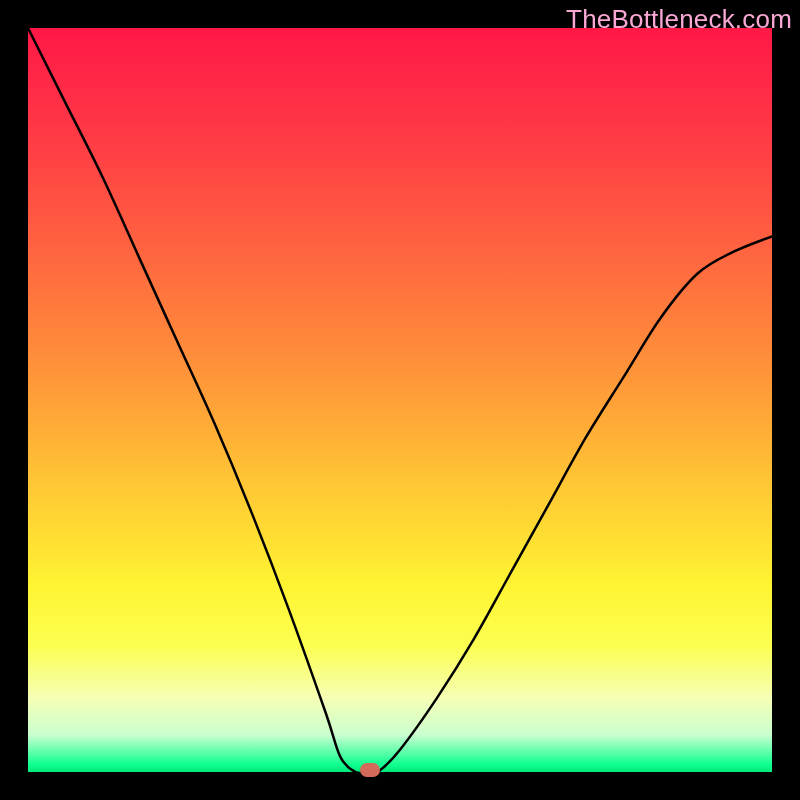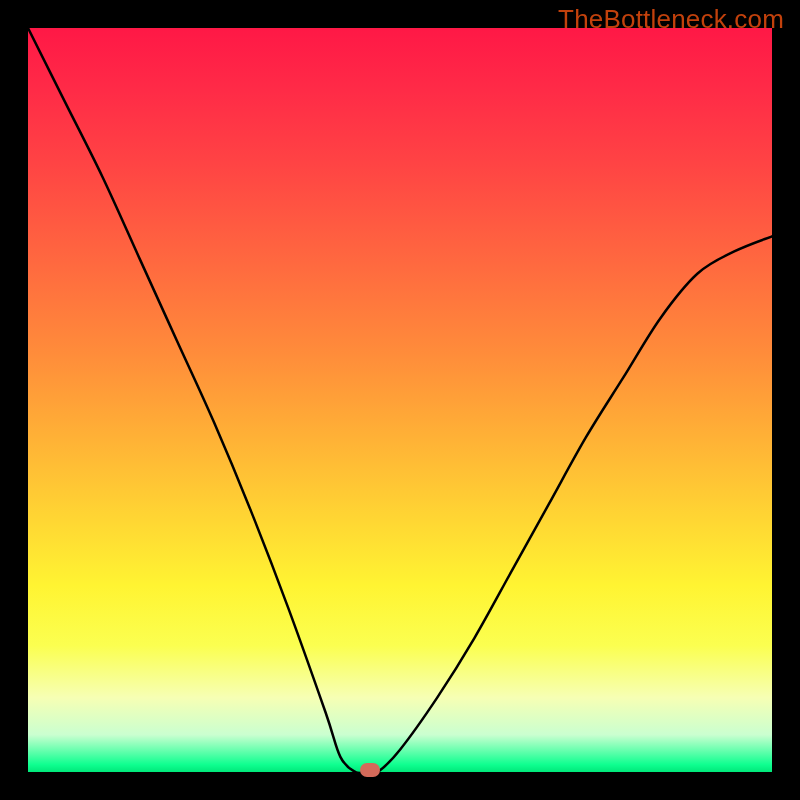--- a/index.html
+++ b/index.html
@@ -38,22 +38,22 @@
       #fbff50 83%,
       #f6ffb4 90%,
       #caffd0 95%,
       #0fff90 99%,
       #00e87a 100%
     );
   }
   .watermark {
     position: absolute;
     top: 4px;
-    right: 16px;
-    color: #c2410c;
+    right: 8px;
+    color: #f9a8d4;
     font-size: 26px;
     font-weight: 500;
     letter-spacing: 0.2px;
     user-select: none;
   }
   svg.curve {
     position: absolute;
     left: 0;
     top: 0;
   }

